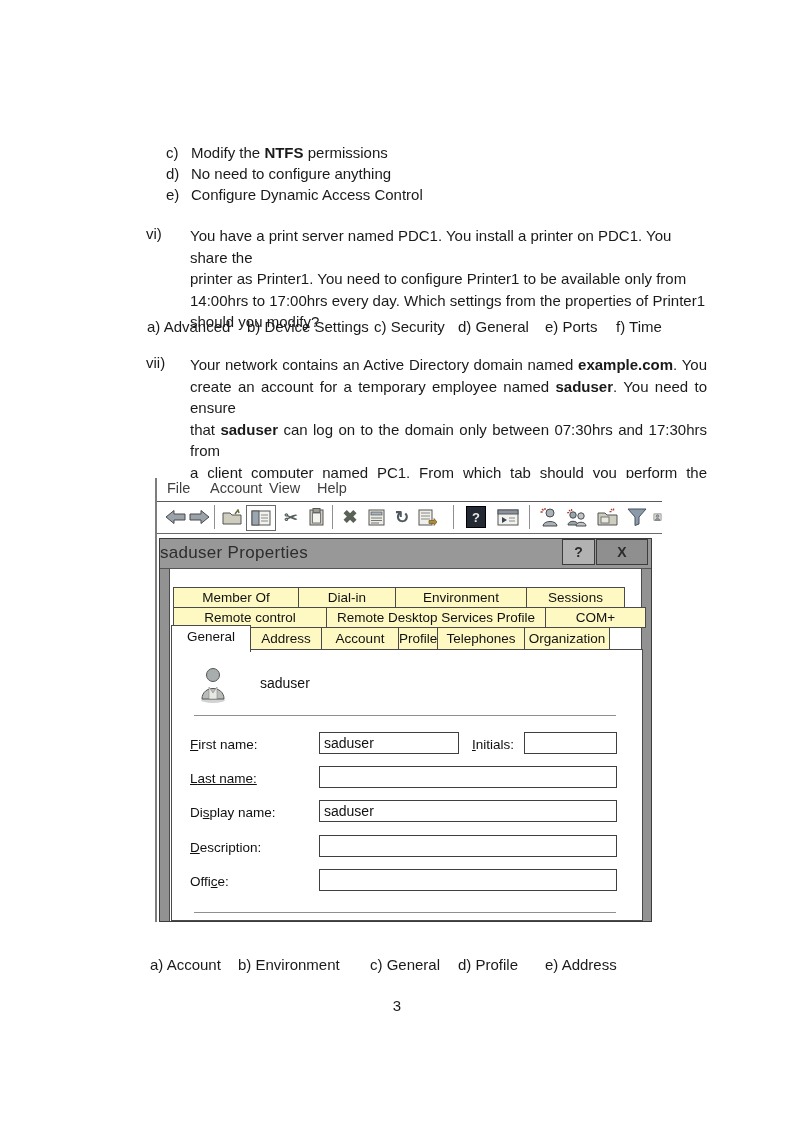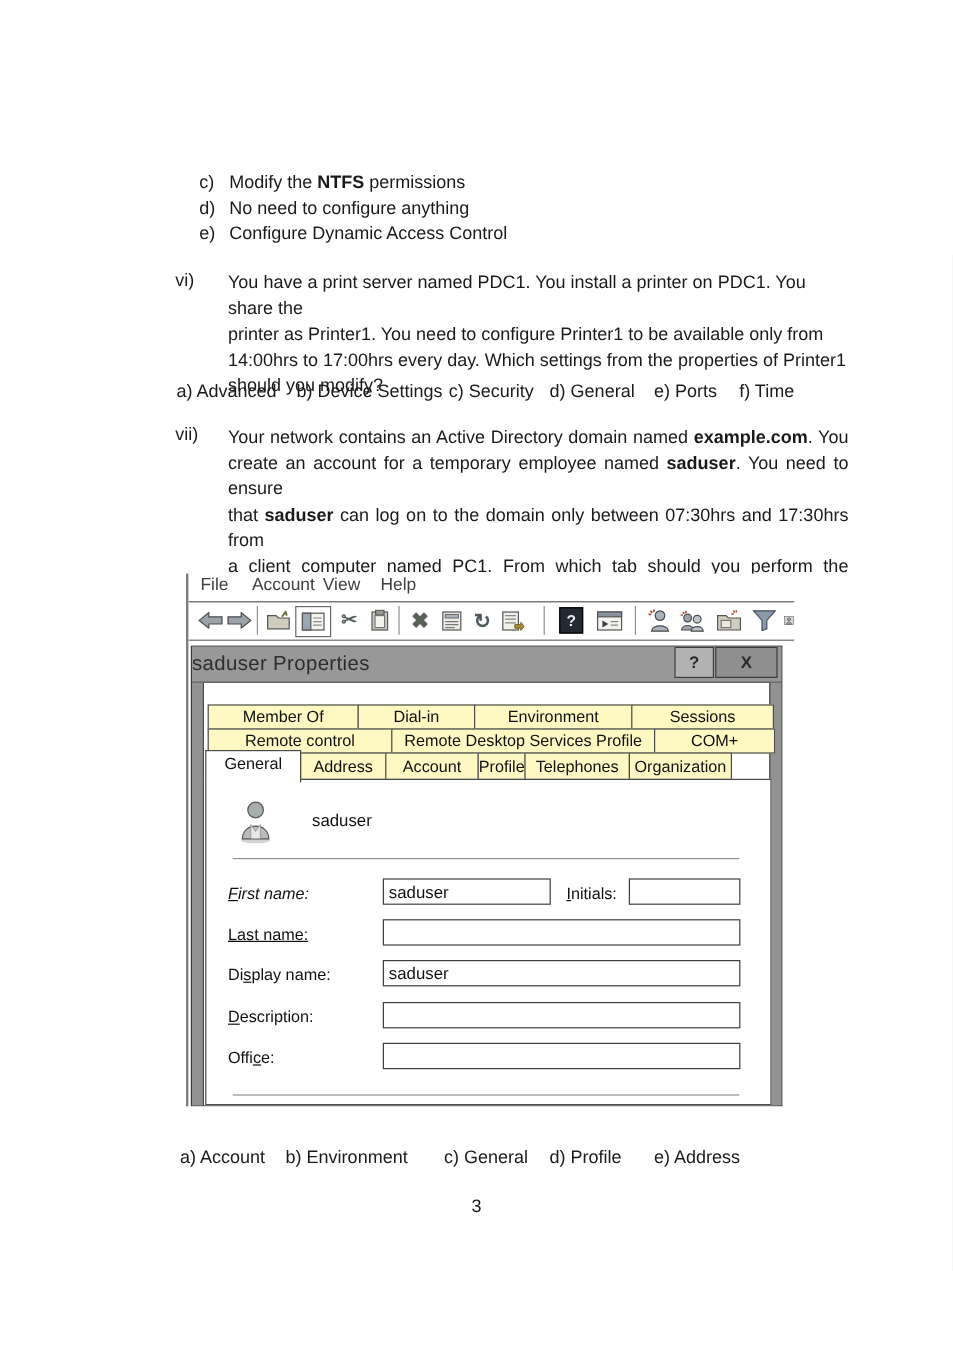--- a/index.html
+++ b/index.html
@@ -235,21 +235,21 @@
         <div class="tb-btn btn-help">?</div>
         <div class="tb-btn btn-close">X</div>
       </div>
       <div class="side-strip strip-l"></div>
       <div class="side-strip strip-r"></div>
 
       <div class="tabrow row1">
         <div class="tab" style="width:126px;">Member Of</div>
         <div class="tab" style="width:98px;">Dial-in</div>
         <div class="tab" style="width:132px;">Environment</div>
-        <div class="tab" style="width:119px;">Sessions</div>
+        <div class="tab" style="width:99px;">Sessions</div>
       </div>
       <div class="tabrow row2">
         <div class="tab" style="width:154px;">Remote control</div>
         <div class="tab" style="width:220px;">Remote Desktop Services Profile</div>
         <div class="tab" style="width:101px;">COM+</div>
       </div>
       <div class="tabrow row3">
         <div class="tab active" style="width:80px;">General</div>
         <div class="tab" style="width:72px;">Address</div>
         <div class="tab" style="width:78px;">Account</div>
@@ -264,21 +264,21 @@
               <defs></defs>
             <ellipse cx="15" cy="33" rx="12" ry="3" fill="#d2d2d2"></ellipse>
             <circle cx="15" cy="8" r="6.5" fill="#a8aeae" stroke="#555"></circle>
             <path d="M4 32 C4 18 26 18 26 32 Z" fill="#b8bcba" stroke="#555"></path>
             <path d="M11 20 L15 26 L19 20 L19 32 L11 32 Z" fill="#e8e8e4" stroke="#888" stroke-width="0.6"></path>
           </svg>
         </span>
         <span class="uname">saduser</span>
         <div class="hline" style="top:65px;"></div>
 
-        <span class="fld-label" style="left:18px;top:87px;font-style:italic;"><span></span><u>F</u><span>irst name:</span></span>
+        <span class="fld-label" style="left:18px;top:87px;"><span></span><u>F</u><span>irst name:</span></span>
         <input class="fld-input" style="left: 147px; top: 82px; width: 140px;" readonly="" value="saduser">
         <span class="fld-label" style="left:300px;top:87px;"><span></span><u>I</u><span>nitials:</span></span>
         <input class="fld-input" style="left: 352px; top: 82px; width: 93px;" readonly="" value="">
 
         <span class="fld-label" style="left:18px;top:121px;text-decoration:underline;"><span></span><u>L</u><span>ast name:</span></span>
         <input class="fld-input" style="left: 147px; top: 116px; width: 298px;" readonly="" value="">
 
         <span class="fld-label" style="left:18px;top:155px;"><span>Di</span><u>s</u><span>play name:</span></span>
         <input class="fld-input" style="left: 147px; top: 150px; width: 298px;" readonly="" value="saduser">
 

